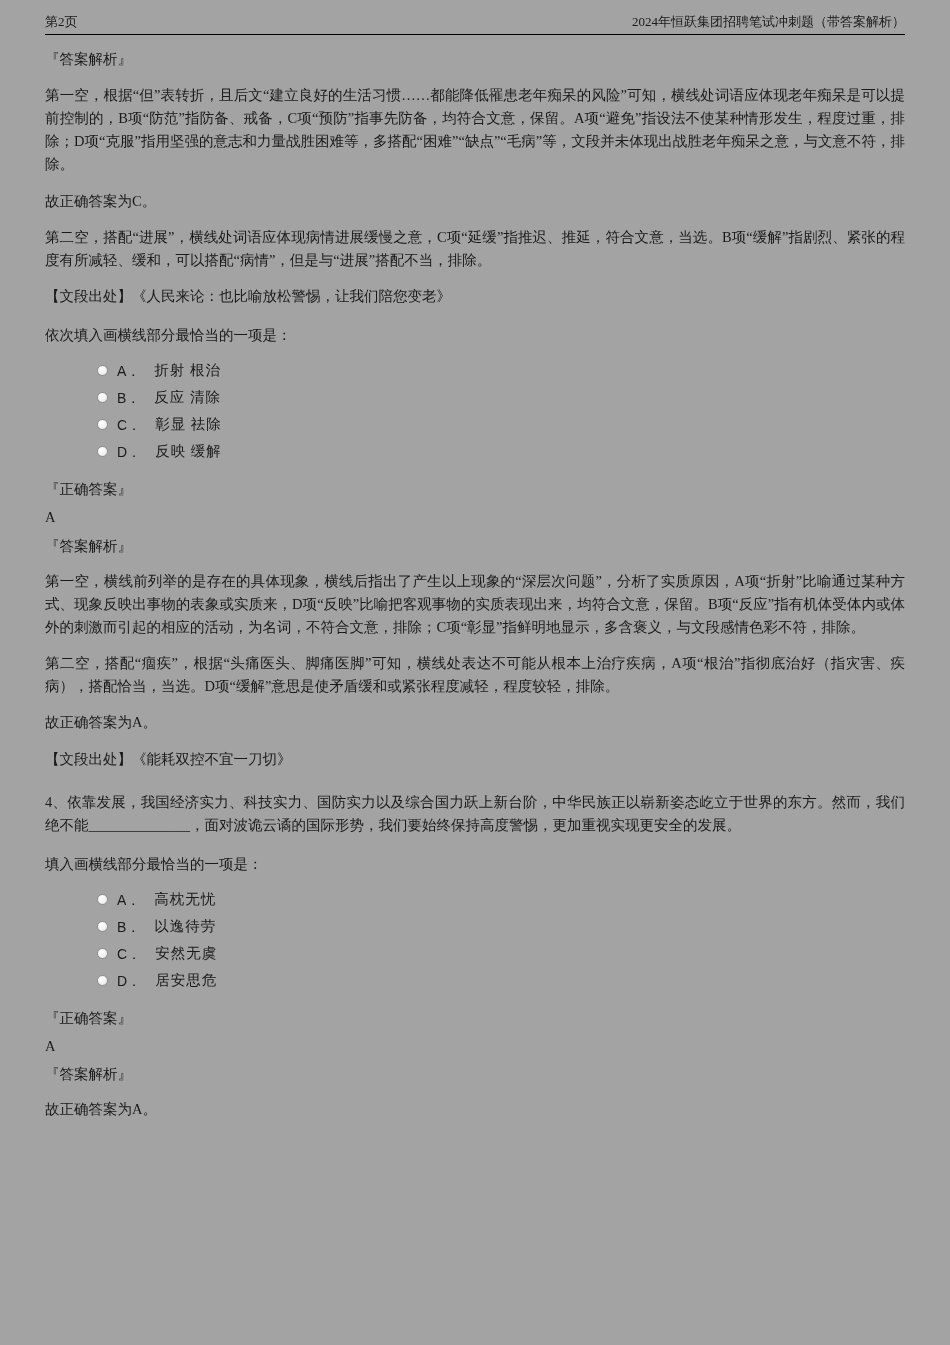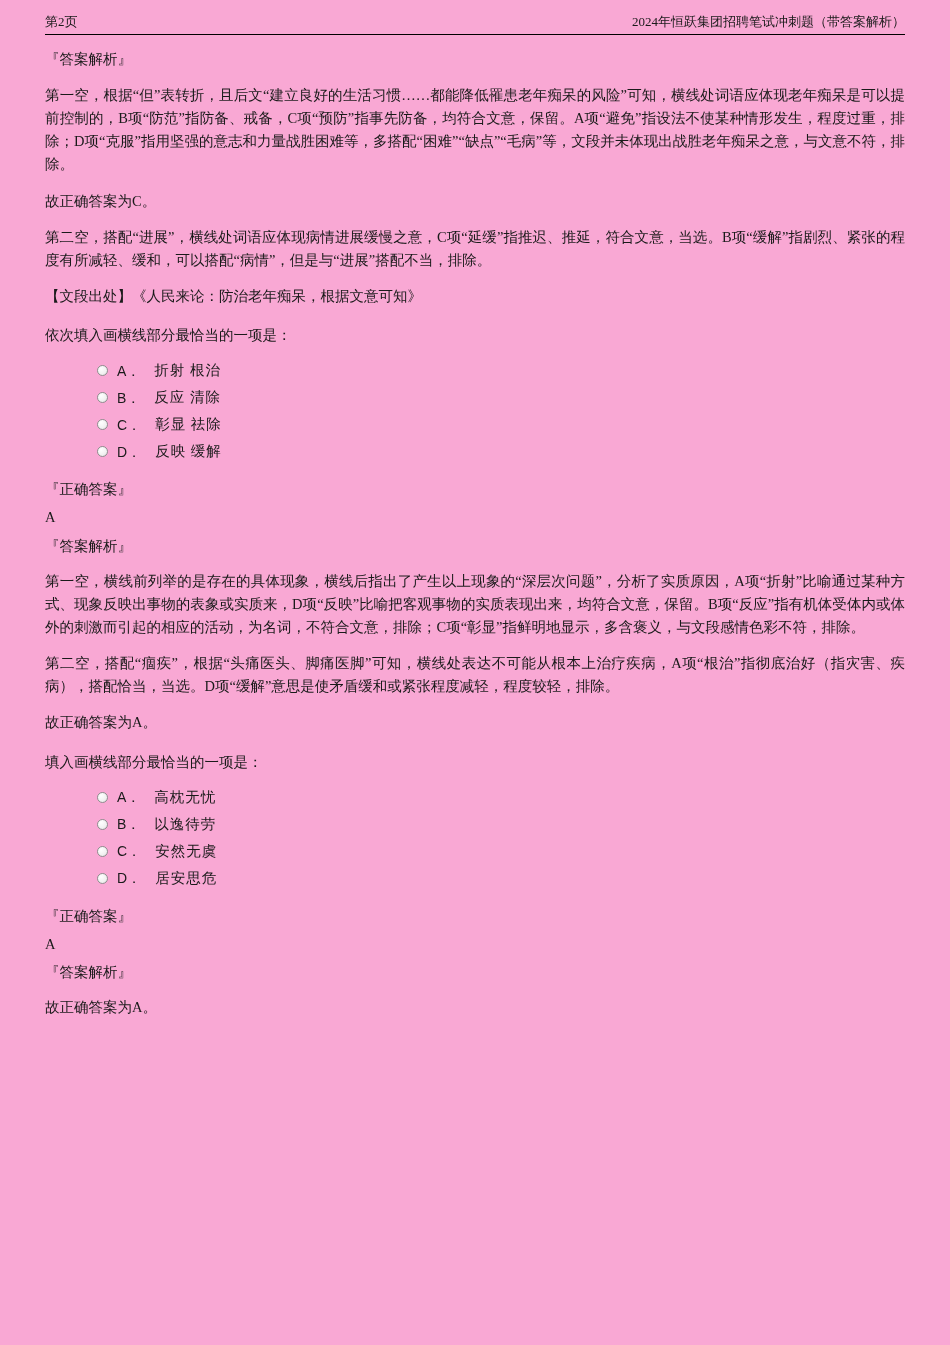--- a/index.html
+++ b/index.html
@@ -8,21 +8,21 @@
     width: 950px;
     color: #1a1a1a;
     font-family: "Liberation Serif", "DejaVu Serif", serif;
   }
   .page {
     width: 950px;
     min-height: 1345px;
     padding: 0 45px;
     display: flex;
     flex-direction: column;
-    background: #f9a8d4;
+    background: #a3a3a3;
   }
   
   .header {
     display: flex;
     justify-content: space-between;
     align-items: flex-end;
     padding-top: 14px;
     padding-bottom: 4px;
     border-bottom: 1px solid #000;
     font-size: 13px;
@@ -69,21 +69,21 @@
     <span>第2页</span>
     <span>2024年恒跃集团招聘笔试冲刺题（带答案解析）</span>
   </div>
 
   <div class="content">
 
     <div class="label-line">『答案解析』</div>
     <div class="para">第一空，根据“但”表转折，且后文“建立良好的生活习惯……都能降低罹患老年痴呆的风险”可知，横线处词语应体现老年痴呆是可以提前控制的，B项“防范”指防备、戒备，C项“预防”指事先防备，均符合文意，保留。A项“避免”指设法不使某种情形发生，程度过重，排除；D项“克服”指用坚强的意志和力量战胜困难等，多搭配“困难”“缺点”“毛病”等，文段并未体现出战胜老年痴呆之意，与文意不符，排除。</div>
     <div class="para">故正确答案为C。</div>
     <div class="para">第二空，搭配“进展”，横线处词语应体现病情进展缓慢之意，C项“延缓”指推迟、推延，符合文意，当选。B项“缓解”指剧烈、紧张的程度有所减轻、缓和，可以搭配“病情”，但是与“进展”搭配不当，排除。</div>
-    <div class="para">【文段出处】《人民来论：防治老年痴呆，根据文意可知》</div>
+    <div class="para">【文段出处】《人民来论：也比喻放松警惕，让我们陪您变老》</div>
 
     <div class="prompt">依次填入画横线部分最恰当的一项是：</div>
     <ul class="options">
       <li class="option-row">
         <span class="radio"></span>
         <span class="opt-letter">A．</span>
         <span class="opt-text">折射 根治</span>
       </li>
       <li class="option-row">
         <span class="radio"></span>
@@ -102,21 +102,23 @@
       </li>
     </ul>
     <div class="answer-block">
       <div>『正确答案』</div>
       <div>A</div>
       <div>『答案解析』</div>
     </div>
     <div class="para">第一空，横线前列举的是存在的具体现象，横线后指出了产生以上现象的“深层次问题”，分析了实质原因，A项“折射”比喻通过某种方式、现象反映出事物的表象或实质来，D项“反映”比喻把客观事物的实质表现出来，均符合文意，保留。B项“反应”指有机体受体内或体外的刺激而引起的相应的活动，为名词，不符合文意，排除；C项“彰显”指鲜明地显示，多含褒义，与文段感情色彩不符，排除。</div>
     <div class="para">第二空，搭配“痼疾”，根据“头痛医头、脚痛医脚”可知，横线处表达不可能从根本上治疗疾病，A项“根治”指彻底治好（指灾害、疾病），搭配恰当，当选。D项“缓解”意思是使矛盾缓和或紧张程度减轻，程度较轻，排除。</div>
     <div class="para">故正确答案为A。</div>
+    <div class="para">【文段出处】《能耗双控不宜一刀切》</div>
 
+    <div class="stem">4、依靠发展，我国经济实力、科技实力、国防实力以及综合国力跃上新台阶，中华民族正以崭新姿态屹立于世界的东方。然而，我们绝不能______________，面对波诡云谲的国际形势，我们要始终保持高度警惕，更加重视实现更安全的发展。</div>
     <div class="prompt">填入画横线部分最恰当的一项是：</div>
     <ul class="options">
       <li class="option-row">
         <span class="radio"></span>
         <span class="opt-letter">A．</span>
         <span class="opt-text">高枕无忧</span>
       </li>
       <li class="option-row">
         <span class="radio"></span>
         <span class="opt-letter">B．</span>

